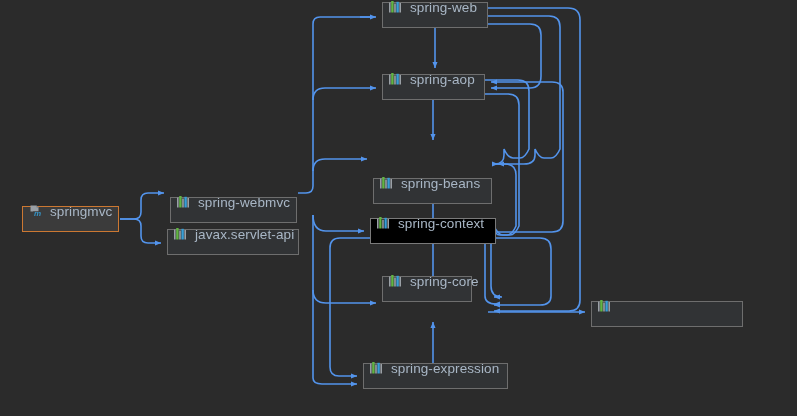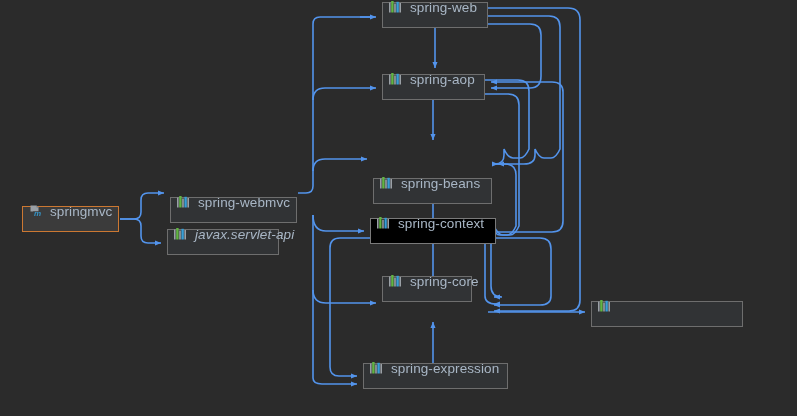--- a/index.html
+++ b/index.html
@@ -137,21 +137,21 @@
     <svg class="lib-icon" viewBox="0 0 16 15">
       <rect x="1" y="2.5" width="1.6" height="10" fill="#9aa0a6"></rect>
       <rect x="3.2" y="1" width="2.4" height="11.5" fill="#62b543"></rect>
       <rect x="6.2" y="3.5" width="1.6" height="9" fill="#9aa0a6"></rect>
       <rect x="8.4" y="1.8" width="2.4" height="10.7" fill="#389fd6"></rect>
       <rect x="11.4" y="3" width="1.6" height="9.5" fill="#9aa0a6"></rect>
     </svg>
     <span class="node-label">spring-webmvc</span>
   </div>
 
-  <div class="node" style="left:167px; top:229px; width:112px;font-style:italic;">
+  <div class="node" style="left:167px; top:229px; width:132px;">
     <svg class="lib-icon" viewBox="0 0 16 15">
       <rect x="1" y="2.5" width="1.6" height="10" fill="#9aa0a6"></rect>
       <rect x="3.2" y="1" width="2.4" height="11.5" fill="#62b543"></rect>
       <rect x="6.2" y="3.5" width="1.6" height="9" fill="#9aa0a6"></rect>
       <rect x="8.4" y="1.8" width="2.4" height="10.7" fill="#389fd6"></rect>
       <rect x="11.4" y="3" width="1.6" height="9.5" fill="#9aa0a6"></rect>
     </svg>
     <span class="node-label">javax.servlet-api</span>
   </div>
 

